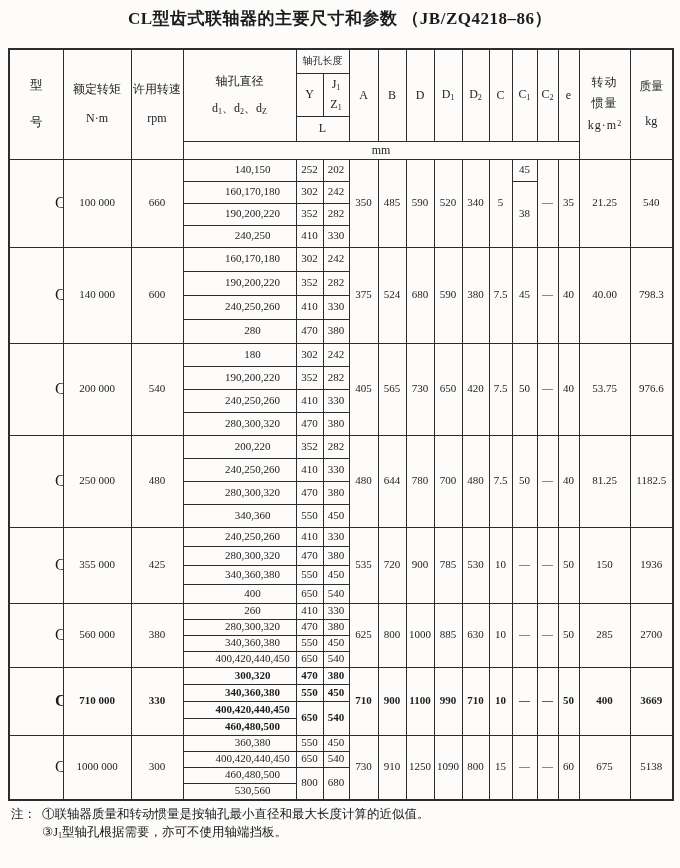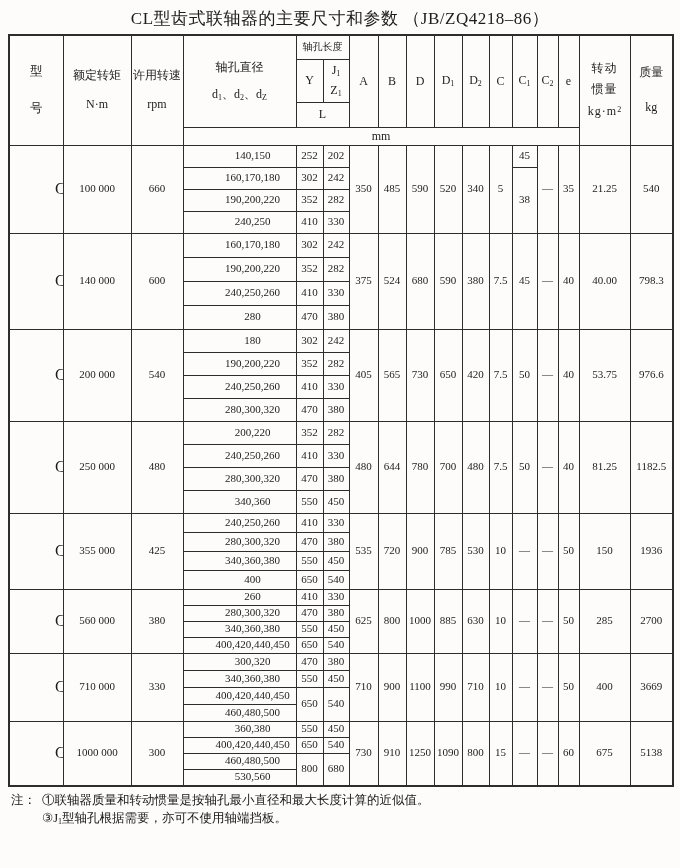--- a/index.html
+++ b/index.html
@@ -3,22 +3,22 @@
 <meta charset="utf-8">
 <style>
   html,body{margin:0;padding:0;background:#e8e6e2;}
   .page{
     width:680px;height:868px;box-sizing:border-box;
     padding:6px 8px 0 8px;background:#fdfcfa;
     font-family:"Liberation Serif","DejaVu Serif",serif;
     color:#1c1c1c;overflow:hidden;position:relative;
   }
   .title{
-    font-size:17px;font-weight:normal;text-align:center;
-    margin:1px 0 4px 0;letter-spacing:0.5px;white-space:nowrap;
+    font-size:17px;font-weight:bold;text-align:center;
+    margin:1px 0 18px 0;letter-spacing:0.5px;white-space:nowrap;
   }
   table.main{
     border-collapse:collapse;table-layout:fixed;width:664px;
     border:2px solid #2d2d2d;
   }
   td,th{
     border:1px solid #2d2d2d;text-align:center;vertical-align:middle;
     font-weight:normal;font-size:11px;padding:0;overflow:hidden;
     white-space:pre-line;line-height:1.25;
   }
@@ -33,21 +33,21 @@
   .th-mass{line-height:2.9;}
   .th-len{font-size:10px;}
   sub{font-size:8px;vertical-align:-2px;}
   sup{font-size:8px;vertical-align:3px;}
   tbody td{font-size:11px;}
   .c-model{font-size:16px;letter-spacing:0.5px;padding-left:45px;}
   .c-dia{text-align:center;padding-left:26px;}
   .blk-first td{border-top:1.6px solid #2d2d2d;}
   .blk0 td{height:21px;} .blk1 td{height:23px;} .blk2 td{height:22px;}
   .blk3 td{height:22px;} .blk4 td{height:18px;} .blk5 td{height:15px;}
-  .blk6 td{height:16px;} .blk7 td{height:15px;}
+  .blk6 td{height:16px;font-weight:bold;} .blk7 td{height:15px;}
   .notes{
     margin-top:4px;font-size:12.5px;line-height:1.45;
     position:relative;padding-left:34px;color:#161616;
   }
   .note-prefix{position:absolute;left:3px;top:0;}
   .note-line{white-space:nowrap;}
 </style>
 </head>
 <body>
 

